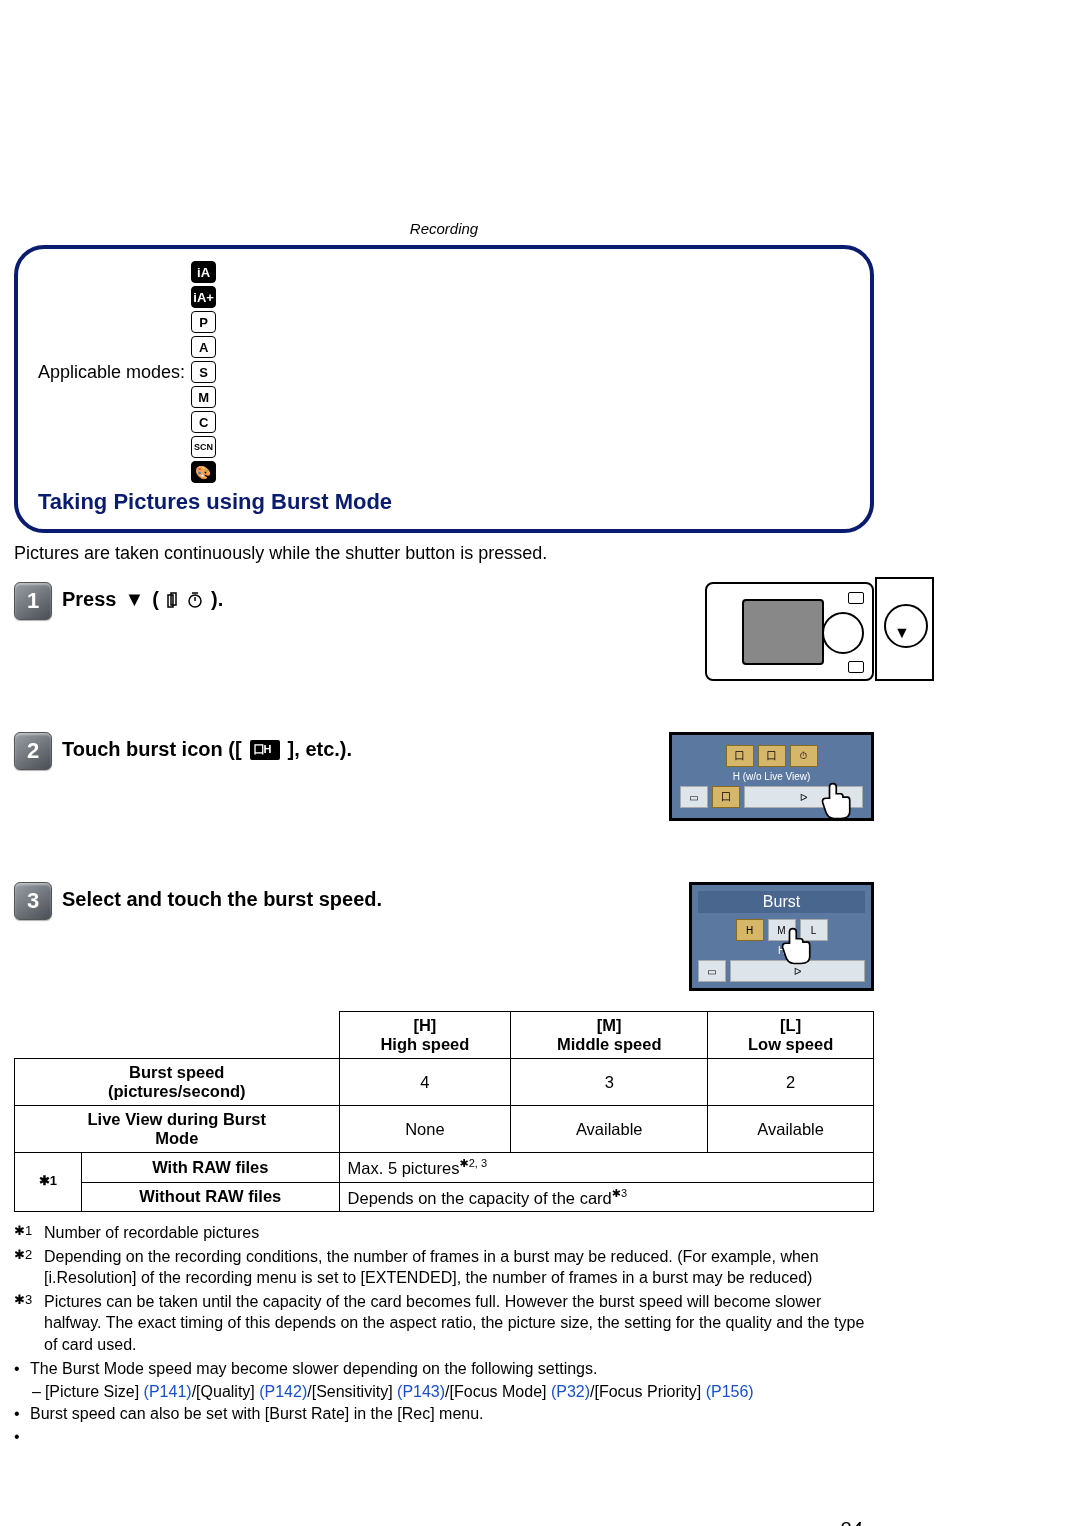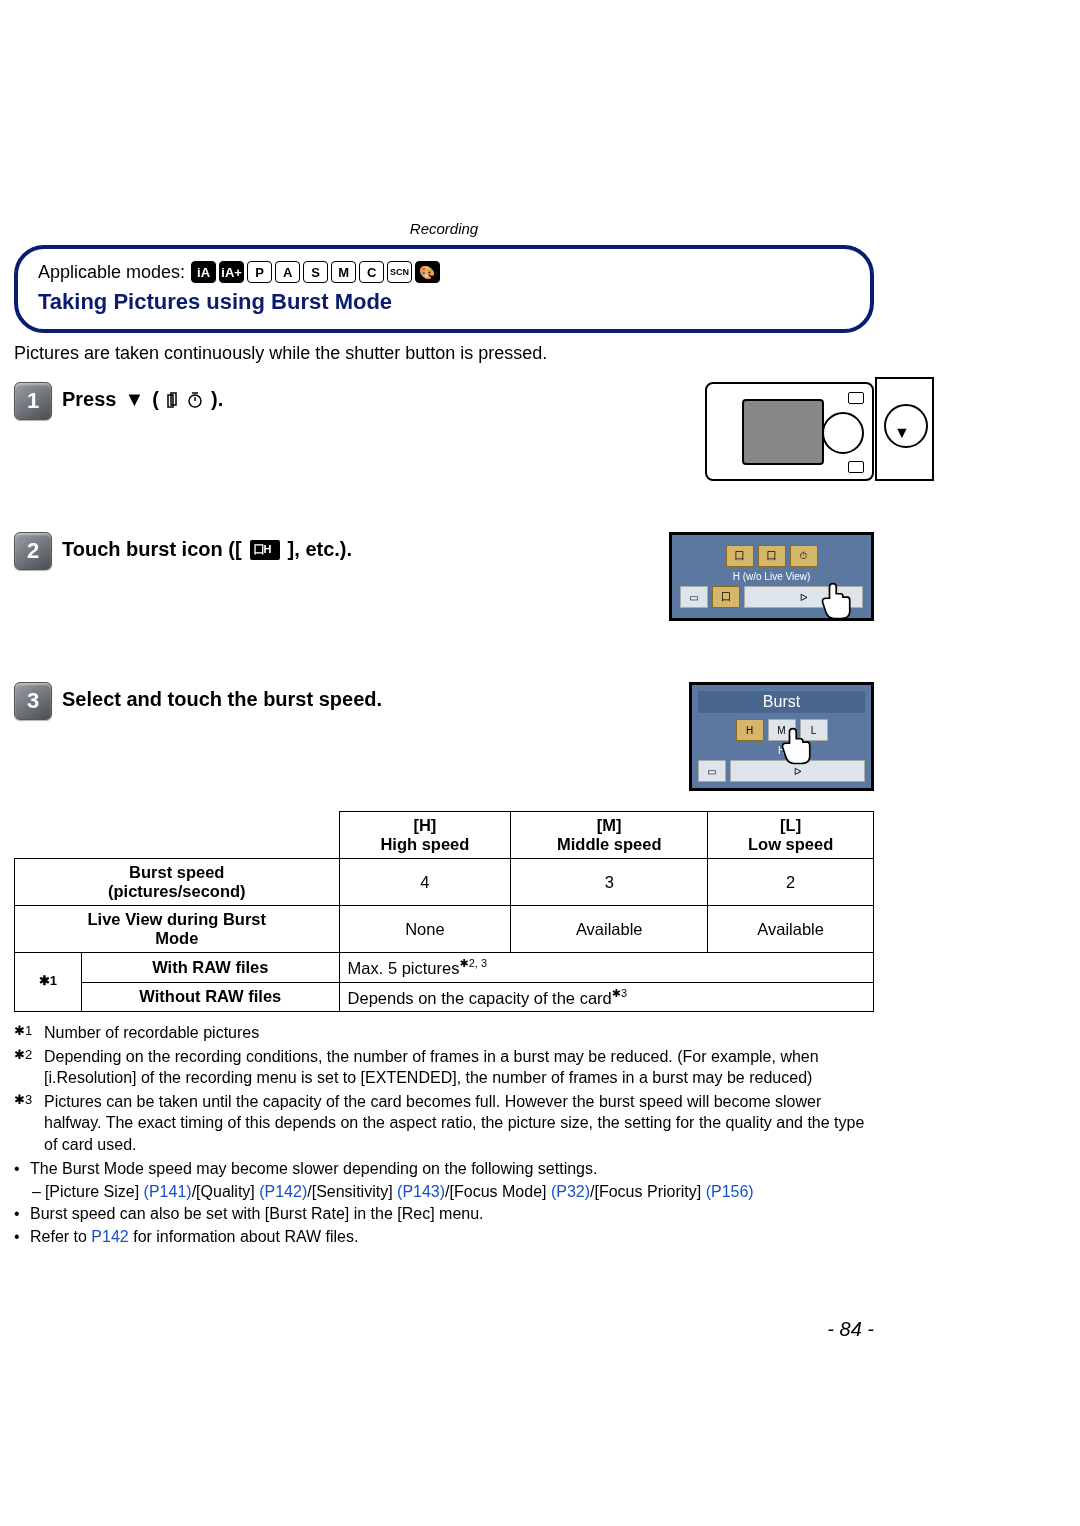--- a/index.html
+++ b/index.html
@@ -37,20 +37,21 @@
   .applicable-modes-line {
     display: flex;
     align-items: center;
     gap: 6px;
     font-size: 18px;
     margin-bottom: 6px;
   }
   .mode-icons {
     display: flex;
     gap: 3px;
+    flex-direction: column;
   }
   .mode-icon {
     width: 25px;
     height: 22px;
     border: 1.5px solid #000;
     border-radius: 4px;
     display: flex;
     align-items: center;
     justify-content: center;
     font-size: 13px;
@@ -476,22 +477,19 @@
         <span>
           <span>[Picture Size] </span><span class="page-ref">(P141)</span><span>/[Quality] </span><span class="page-ref">(P142)</span><span>/[Sensitivity] </span><span class="page-ref">(P143)</span><span>/[Focus Mode] </span><span class="page-ref">(P32)</span><span>/[Focus Priority] </span><span class="page-ref">(P156)</span>
         </span>
       </div>
       <div class="bullet-line">
         <span class="bullet-dot">•</span>
         <span>Burst speed can also be set with [Burst Rate] in the [Rec] menu.</span>
       </div>
       <div class="bullet-line">
         <span class="bullet-dot">•</span>
-        <span>
-          <span>Refer to </span><span class="page-ref">P142</span><span> for information about RAW files.</span>
-        </span>
       </div>
     </div>
 
     <div class="page-number">- 84 -</div>
 
   </div>
 </div>
 
 </body></html>

